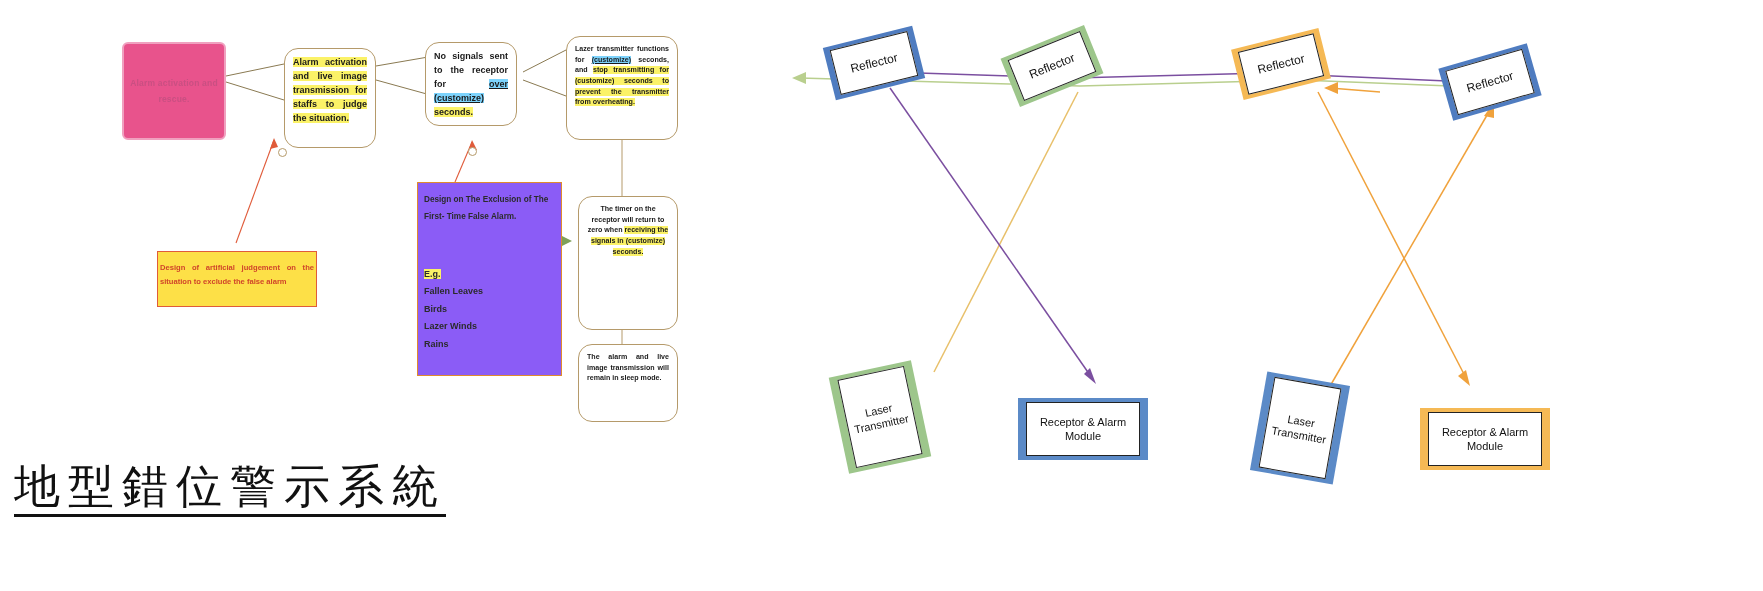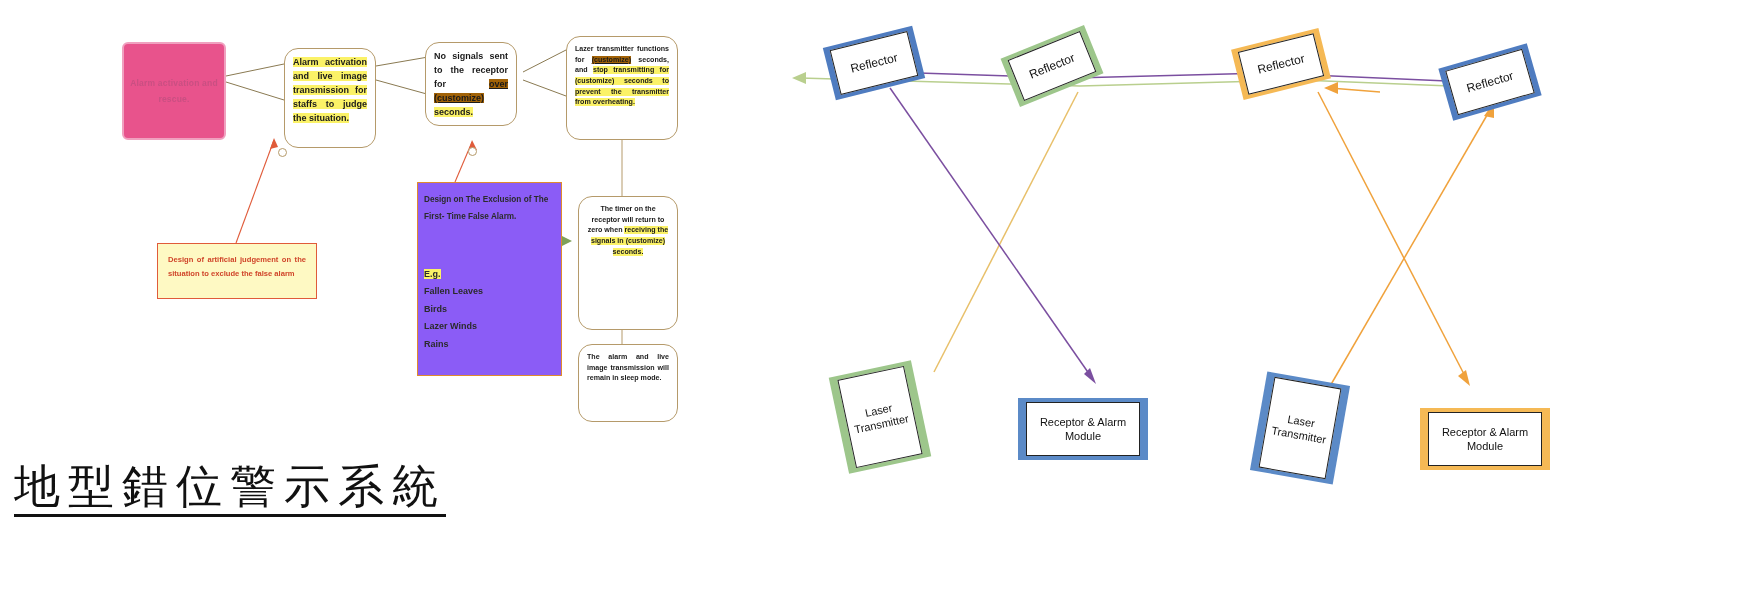--- a/index.html
+++ b/index.html
@@ -21,28 +21,28 @@
     background:#ffffff;border:1.3px solid #b59a6a;border-radius:14px;
     padding:7px 8px;box-sizing:border-box;
   }
   .cloud .txt{
     font-size:9px;line-height:1.55;font-weight:bold;color:#1a1a1a;
     text-align:justify;text-align-last:left;
   }
   .cloud.sm .txt{font-size:7.1px;line-height:1.5;}
   .cloud.ctr .txt{text-align:center;text-align-last:center;}
   .hl{background:#fbf267;}
-  .hl-u{background:#a16207;text-decoration:underline;}
+  .hl-u{background:#7dd3fc;text-decoration:underline;}
   .nub{position:absolute;width:11px;height:11px;background:#ffffff;
        border:1.3px solid #b59a6a;border-radius:50%;}
 
   .redbox{
-    border:1.3px solid #e05b3a;background:#fef9c3;box-sizing:border-box;
-    padding:9px 10px;color:#d0452a;font-size:7.6px;line-height:1.85;
-    font-weight:bold;text-align:justify;text-align-last:left;
+    border:1.3px solid #e05b3a;background:#fde047;box-sizing:border-box;
+    padding:9px 2px;color:#d0452a;font-size:7.6px;line-height:1.85;
+    font-weight:bold;text-align:justify;text-align-last:left;margin-top:8px;
   }
   .orangebox{
     border:1.3px solid #e08a2e;background:#8b5cf6;box-sizing:border-box;
     padding:10px 6px;color:#2b2b2b;font-size:8.2px;line-height:1.62;
     font-weight:bold;
     margin-left:40px;
   }
   .orangebox .hdr{margin-bottom:4px;}
   .orangebox .list{margin-top:42px;line-height:1.95;font-size:9px;}
 

